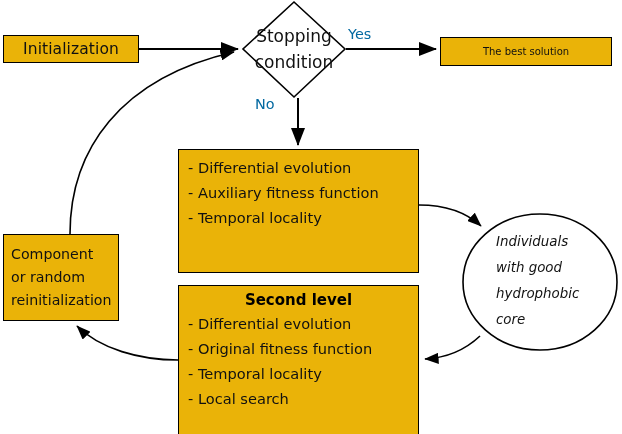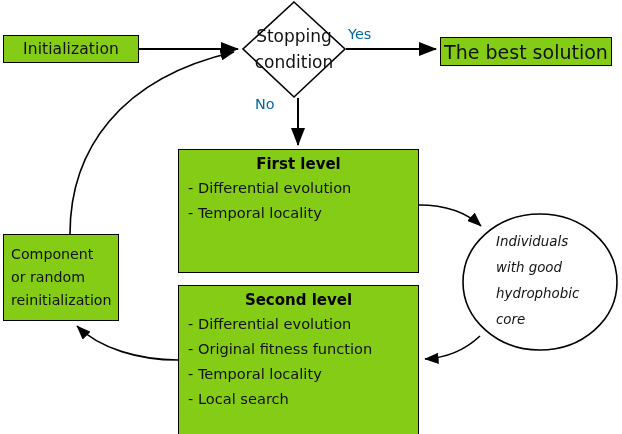--- a/index.html
+++ b/index.html
@@ -33,21 +33,21 @@
     stroke-width: 1.6;
   }
   .shape-stroke {
     fill: #ffffff;
     stroke: #000000;
     stroke-width: 1.6;
   }
   .node {
     position: absolute;
     box-sizing: border-box;
-    background: #84cc16;
+    background: #eab308;
     border: 1.6px solid #000000;
   }
 
   
   #node-initialization {
     left: 3px;
     top: 35px;
     width: 136px;
     height: 28px;
     display: flex;
@@ -64,21 +64,21 @@
   #node-best-solution {
     left: 440px;
     top: 37px;
     width: 172px;
     height: 29px;
     display: flex;
     align-items: center;
     justify-content: center;
   }
   #node-best-solution .label {
-    font-size: 19px;
+    font-size: 10px;
     color: #111111;
   }
 
   
   #node-component {
     left: 3px;
     top: 234px;
     width: 116px;
     height: 87px;
     display: flex;
@@ -219,22 +219,22 @@
     <span class="label">The best solution</span>
   </div>
 
   <div class="node" id="node-component">
     <div class="line">Component</div>
     <div class="line">or random</div>
     <div class="line">reinitialization</div>
   </div>
 
   <div class="node level-box" id="node-first-level">
-    <div class="level-title">First level</div>
     <div class="level-item">- Differential evolution</div>
+    <div class="level-item">- Auxiliary fitness function</div>
     <div class="level-item">- Temporal locality</div>
   </div>
 
   <div class="node level-box" id="node-second-level">
     <div class="level-title">Second level</div>
     <div class="level-item">- Differential evolution</div>
     <div class="level-item">- Original fitness function</div>
     <div class="level-item">- Temporal locality</div>
     <div class="level-item">- Local search</div>
   </div>

